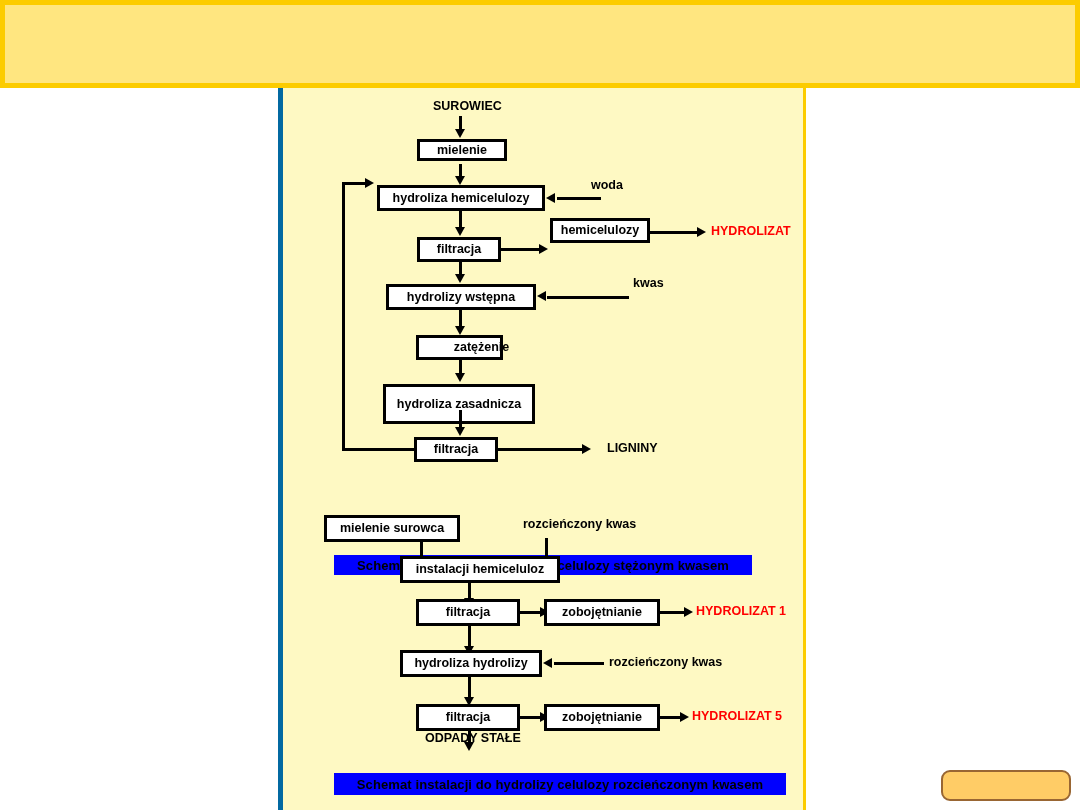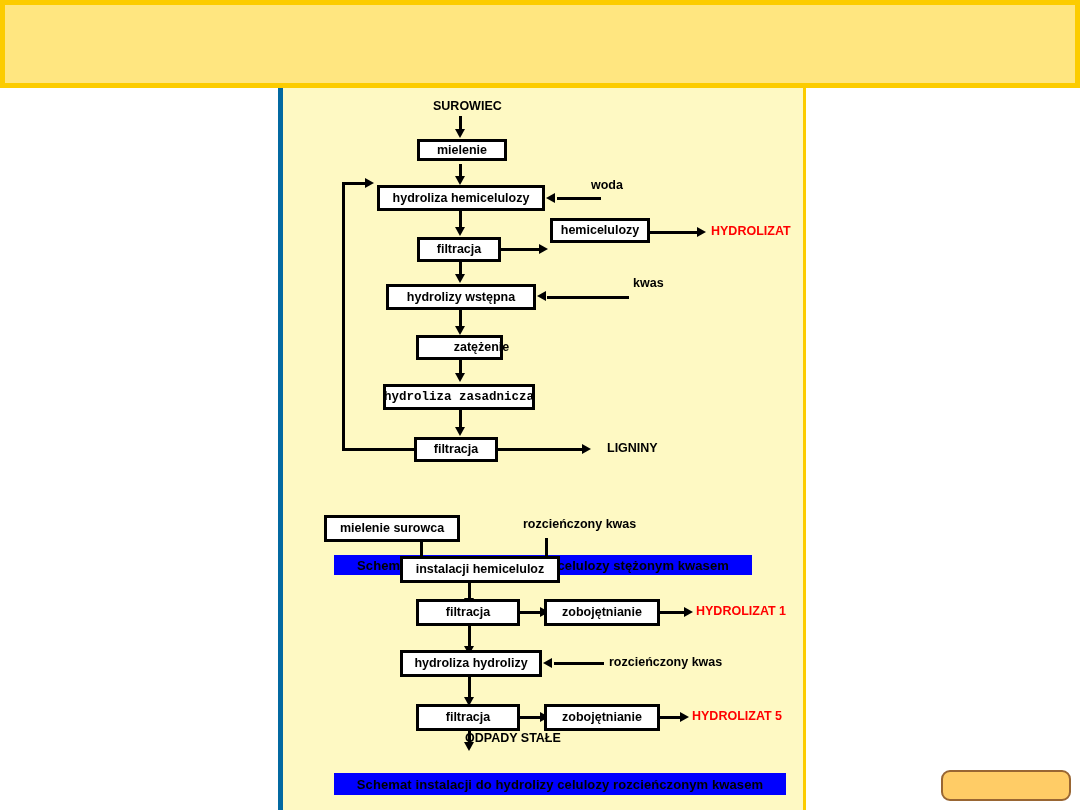--- a/index.html
+++ b/index.html
@@ -189,21 +189,21 @@
     <div class="fc-arrow-left" style="left:254px; top:203px;"></div>
 
     <div class="fc-v" style="left:176px; top:222px; height:18px;"></div>
     <div class="fc-arrow-down" style="left:172px; top:238px;"></div>
 
     <div class="fc-box" style="left:133px; top:247px; width:87px; height:25px;padding-left:44px;">zatężenie</div>
 
     <div class="fc-v" style="left:176px; top:272px; height:15px;"></div>
     <div class="fc-arrow-down" style="left:172px; top:285px;"></div>
 
-    <div class="fc-box" style="left:100px; top:296px; width:152px; height:26px;font-family:Liberation Mono, monospace;">hydroliza zasadnicza</div>
+    <div class="fc-box" style="left:100px; top:296px; width:152px; height:40px;">hydroliza zasadnicza</div>
 
     <div class="fc-v" style="left:176px; top:322px; height:19px;"></div>
     <div class="fc-arrow-down" style="left:172px; top:339px;"></div>
 
     <div class="fc-box" style="left:131px; top:349px; width:84px; height:25px;">filtracja</div>
 
     <div class="fc-h" style="left:215px; top:360px; width:86px;"></div>
     <div class="fc-arrow-right" style="left:299px; top:356px;"></div>
     <div class="fc-label" style="left:324px; top:354px;">LIGNINY</div>
 
@@ -260,19 +260,19 @@
     <div class="fc-arrow-right" style="left:257px; top:624px;"></div>
 
     <div class="fc-box" style="left:261px; top:616px; width:116px; height:27px;">zobojętnianie</div>
 
     <div class="fc-h" style="left:377px; top:628px; width:22px;"></div>
     <div class="fc-arrow-right" style="left:397px; top:624px;"></div>
     <div class="fc-label red" style="left:409px; top:622px;">HYDROLIZAT 5</div>
 
     <div class="fc-v" style="left:185px; top:643px; height:13px;"></div>
     <div class="fc-arrow-down" style="left:181px; top:654px;"></div>
-    <div class="fc-label" style="left:142px; top:644px;margin-left:40px;">ODPADY STAŁE</div>
+    <div class="fc-label" style="left:142px; top:644px;">ODPADY STAŁE</div>
 
     <div class="fc-caption" style="left:51px; top:685px; width:452px; height:22px;">Schemat instalacji do hydrolizy celulozy rozcieńczonym kwasem</div>
   </div>
 </div>
 
 <div id="action-button"></div>
 
 </body></html>

